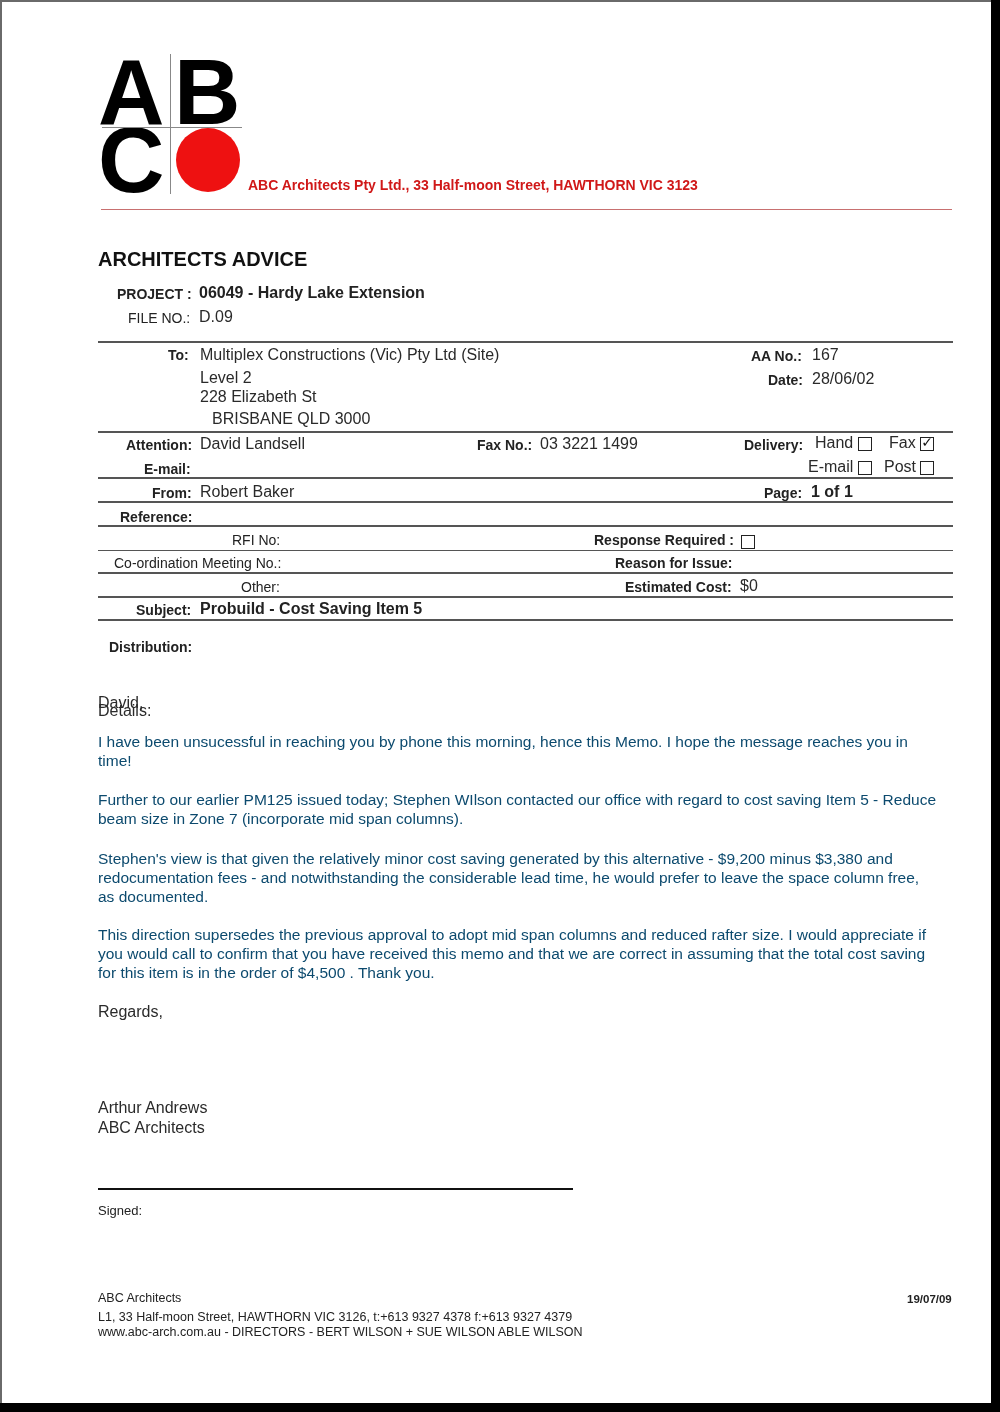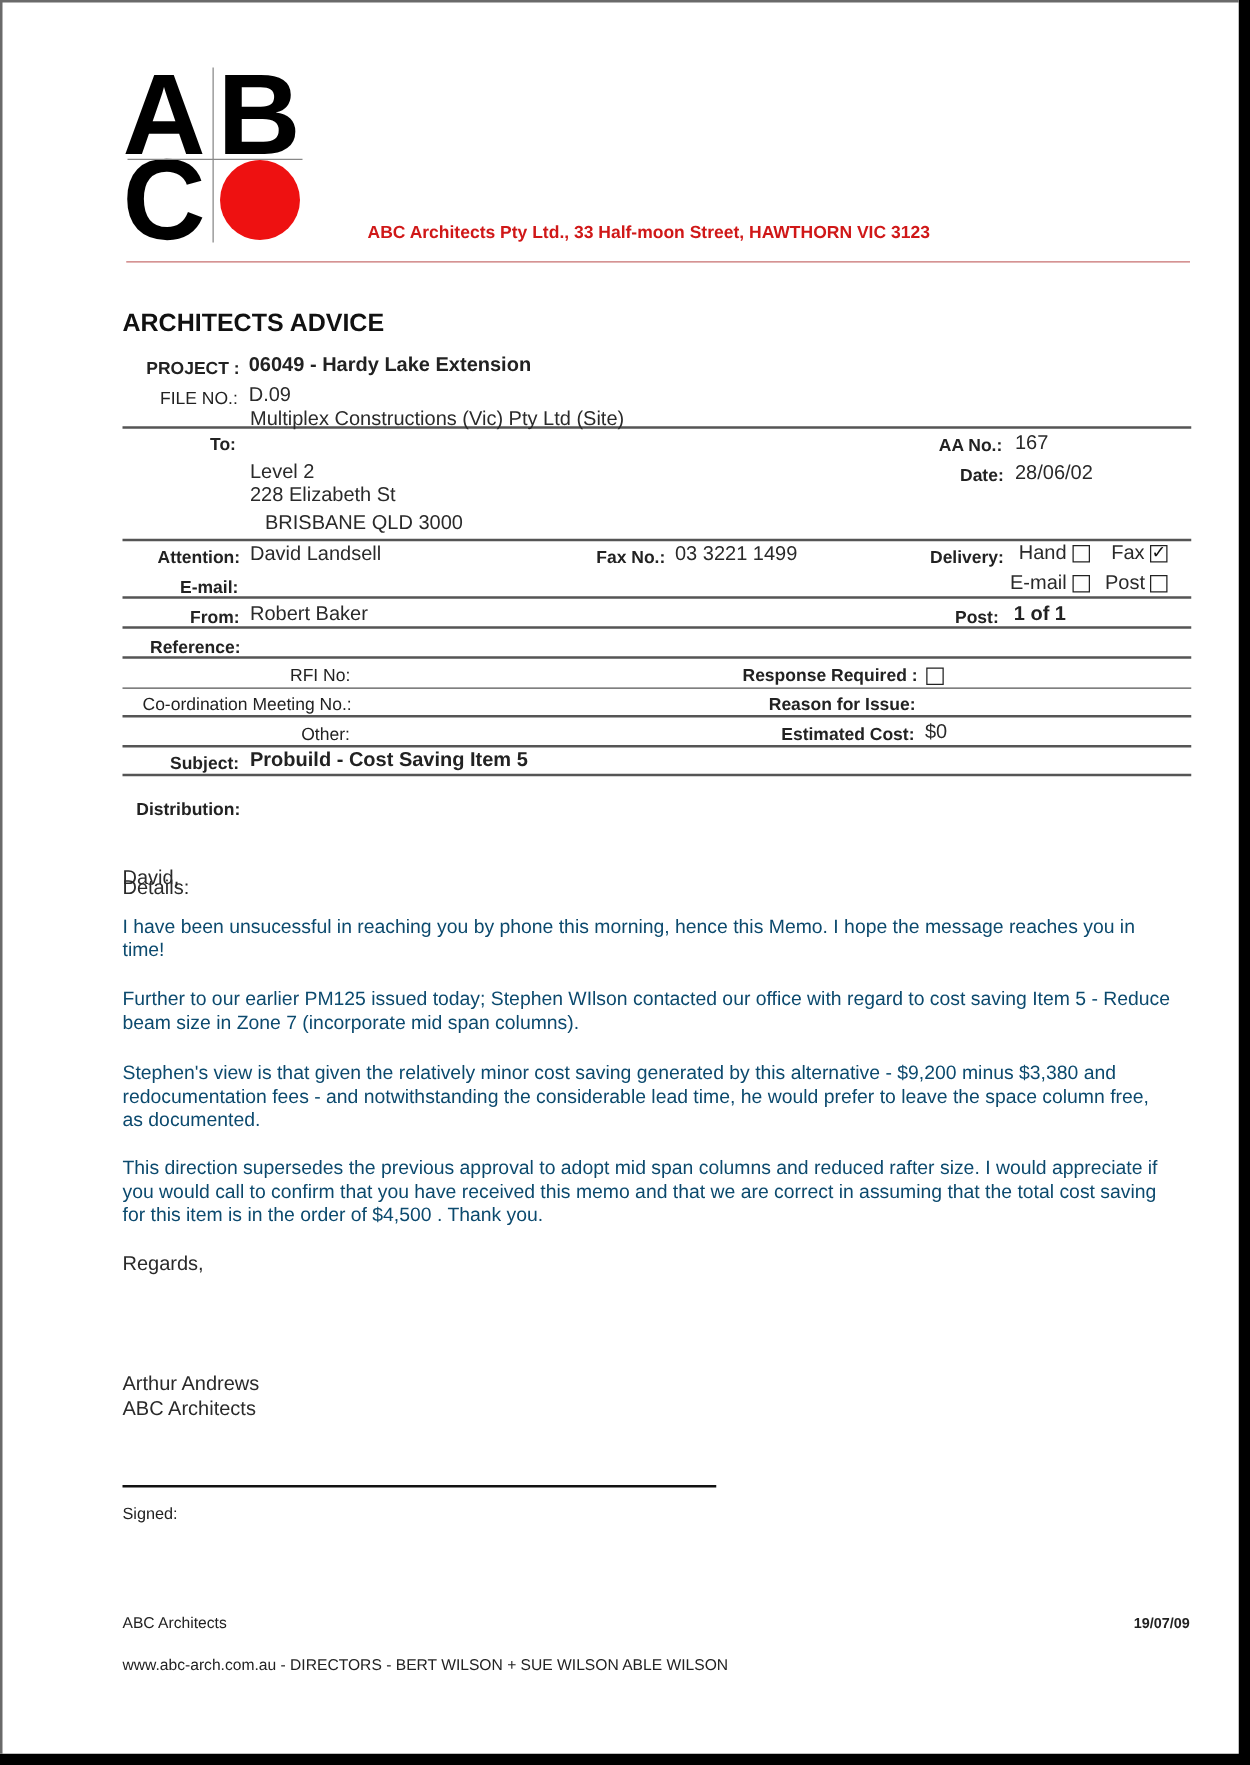--- a/index.html
+++ b/index.html
@@ -7,21 +7,21 @@
          font-family:"Liberation Sans", sans-serif; color:#1a1a1a; }
   .page { position:absolute; left:0; top:0; width:991px; height:1403px; background:#fff;
           border-top:2px solid #6a6a6a; border-left:2px solid #6a6a6a; box-sizing:border-box; }
   .abs { position:absolute; white-space:nowrap; }
   
   .logo-letter { position:absolute; font-family:"Liberation Sans", sans-serif; font-weight:bold;
                  color:#000; font-size:92px; line-height:1; }
   .logo-hline { position:absolute; left:100px; top:125px; width:140px; height:1px; background:#888; }
   .logo-vline { position:absolute; left:168px; top:52px; width:1px; height:140px; background:#888; }
   .logo-dot { position:absolute; left:174px; top:126px; width:64px; height:64px; border-radius:50%; background:#ee1111; }
-  .company-line { left:246px; top:175px; font-size:14px; font-weight:bold; color:#d01818;margin-left:46px; }
+  .company-line { left:246px; top:175px; font-size:14px; font-weight:bold; color:#d01818; }
   .red-rule { position:absolute; left:99px; top:207px; width:851px; height:1px; background:#c87070; }
   .title { left:96px; top:246px; font-size:20px; font-weight:bold; color:#111; }
   .lbl { font-size:14px; color:#222; }
   .lbl-b { font-size:14px; font-weight:bold; color:#222; }
   .val { font-size:16px; color:#2a2a2a; }
   .val-b { font-size:16px; font-weight:bold; color:#222; }
   .rule { position:absolute; left:96px; width:855px; height:2px; background:#555; }
   .rule.thin { height:1px; }
   .cb { display:inline-block; width:12px; height:12px; border:1px solid #222; vertical-align:middle;
         position:relative; background:#fff; }
@@ -53,21 +53,21 @@
   
   <div class="abs lbl-b" style="left:115px;top:284px;">PROJECT :</div>
   <div class="abs val-b" style="left:197px;top:282px;">06049 - Hardy Lake Extension</div>
   <div class="abs lbl" style="left:126px;top:308px;">FILE NO.:</div>
   <div class="abs val" style="left:197px;top:306px;">D.09</div>
 
   <div class="rule" style="top:339px;"></div>
 
   
   <div class="abs lbl-b" style="left:166px;top:345px;">To:</div>
-  <div class="abs val" style="left:198px;top:325px;">Multiplex Constructions (Vic) Pty Ltd (Site)</div>
+  <div class="abs val" style="left:198px;top:344px;">Multiplex Constructions (Vic) Pty Ltd (Site)</div>
   <div class="abs val" style="left:198px;top:367px;">Level 2</div>
   <div class="abs val" style="left:198px;top:386px;">228 Elizabeth St</div>
   <div class="abs val" style="left:198px;top:408px;margin-left:12px;">BRISBANE QLD 3000</div>
 
   <div class="abs lbl-b" style="left:749px;top:346px;">AA No.:</div>
   <div class="abs val" style="left:810px;top:344px;">167</div>
   <div class="abs lbl-b" style="left:766px;top:370px;">Date:</div>
   <div class="abs val" style="left:810px;top:368px;">28/06/02</div>
 
   <div class="rule" style="top:429px;"></div>
@@ -95,21 +95,21 @@
   <div class="abs val" style="left:882px;top:456px;">
     <span>Post</span>
     <span class="cb"></span>
   </div>
 
   <div class="rule" style="top:475px;"></div>
 
   
   <div class="abs lbl-b" style="left:150px;top:483px;">From:</div>
   <div class="abs val" style="left:198px;top:481px;">Robert Baker</div>
-  <div class="abs lbl-b" style="left:762px;top:483px;">Post:</div>
+  <div class="abs lbl-b" style="left:762px;top:483px;">Page:</div>
   <div class="abs val-b" style="left:809px;top:481px;">1 of 1</div>
 
   <div class="rule" style="top:499px;"></div>
 
   
   <div class="abs lbl-b" style="left:118px;top:507px;">Reference:</div>
 
   <div class="rule" style="top:523px;"></div>
 
   <div class="abs lbl" style="left:230px;top:530px;">RFI No:</div>
@@ -148,15 +148,16 @@
 
   <div class="abs val" style="left:96px;top:1001px;">Regards,</div>
   <div class="abs val" style="left:96px;top:1097px;">Arthur Andrews</div>
   <div class="abs val" style="left:96px;top:1117px;">ABC Architects</div>
 
   <div class="abs" style="left:96px;top:1201px;font-size:13px;color:#222;">Signed:</div>
   <div class="sig-line"></div>
 
   
   <div class="abs footer" style="left:96px;top:1289px;">ABC Architects</div>
+  <div class="abs footer" style="left:96px;top:1308px;">L1, 33 Half-moon Street, HAWTHORN VIC 3126, t:+613 9327 4378 f:+613 9327 4379</div>
   <div class="abs footer" style="left:96px;top:1323px;">www.abc-arch.com.au - DIRECTORS - BERT WILSON + SUE WILSON  ABLE WILSON</div>
   <div class="abs" style="left:905px;top:1291px;font-size:11.5px;font-weight:bold;color:#222;">19/07/09</div>
 </div>
 
 </body></html>

